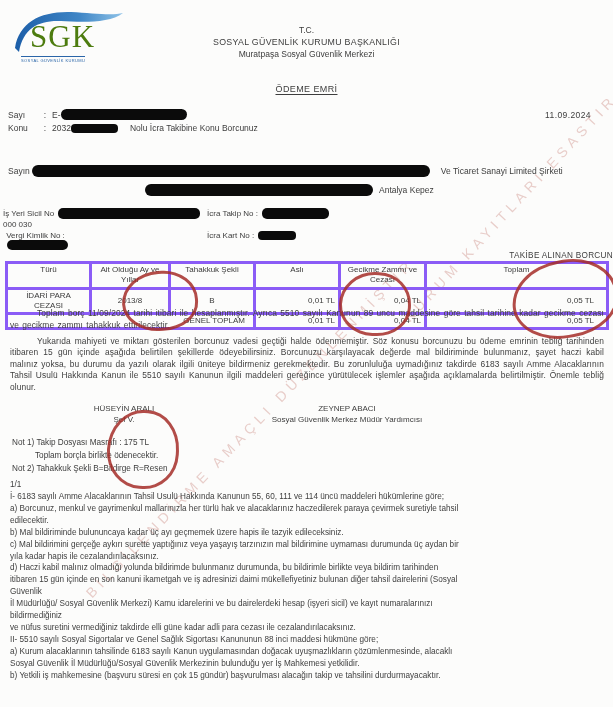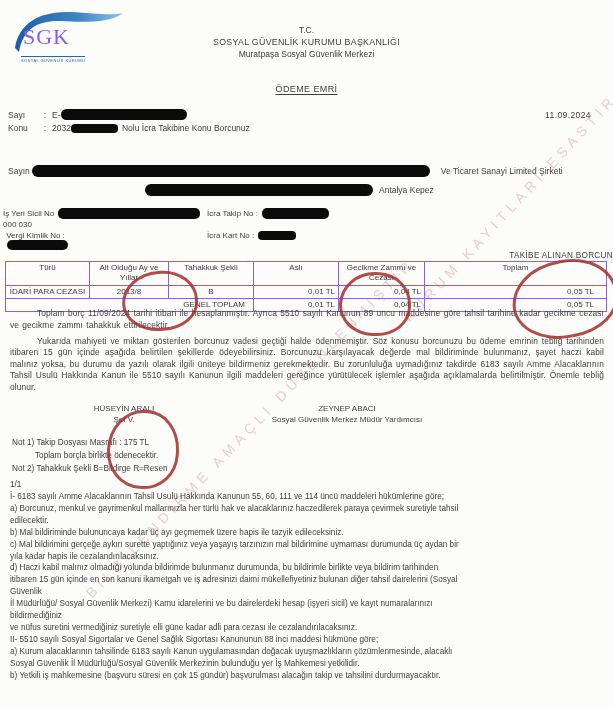--- a/index.html
+++ b/index.html
@@ -5,23 +5,23 @@
   html,body{margin:0;padding:0;background:#e9e9e9;}
   .page{
     position:relative;width:613px;height:707px;margin:0 auto;
     background:#fcfcfb;overflow:hidden;
     font-family:"Liberation Sans",sans-serif;color:#3d3d3d;
   }
   .abs{position:absolute;}
   
   .logo{left:13px;top:6px;width:112px;height:60px;}
   .logo-acronym{
-    position:absolute;left:10px;top:14px;
-    font-family:"Liberation Serif",serif;font-size:22px;font-weight:500;
-    color:#8b5cf6;letter-spacing:1px;line-height:34px;
+    position:absolute;left:17px;top:14px;
+    font-family:"Liberation Serif",serif;font-size:31px;font-weight:500;
+    color:#4d7c0f;letter-spacing:1px;line-height:34px;
   }
   .logo-subtitle{
     position:absolute;left:8px;top:50px;font-size:4px;color:#2a65a8;
     letter-spacing:.4px;white-space:nowrap;border-top:1px solid #2a65a8;padding-top:1px;
   }
   
   .hdr{left:0;top:24px;width:613px;text-align:center;line-height:12px;}
   .hdr .l1{font-size:8.5px;}
   .hdr .l2{font-size:8.8px;letter-spacing:.3px;}
   .hdr .l3{font-size:8.5px;}
@@ -35,21 +35,21 @@
   .colon{display:inline-block;width:14px;text-align:center;}
   .bar{background:#0b0b0b;border-radius:6px;display:inline-block;}
   .date{right:22px;top:110px;font-size:8.5px;letter-spacing:.4px;}
   
   .tbl-title{left:0;top:251px;width:613px;text-align:right;font-size:8.2px;letter-spacing:.3px;}
   table.debt{
     left:5px;top:261px;position:absolute;border-collapse:collapse;
     width:601px;table-layout:fixed;font-size:8px;color:#3b3b3b;
   }
   table.debt th,table.debt td{
-    border:1px solid #8b5cf6;padding:1px 3px;overflow:hidden;
+    border:3px solid #8b5cf6;padding:1px 3px;overflow:hidden;
   }
   table.debt th{font-weight:normal;text-align:center;vertical-align:top;line-height:9.5px;height:21px;}
   table.debt td{height:10px;line-height:10px;}
   .ta-c{text-align:center;} .ta-r{text-align:right;}
   .pad-r-lg{padding-right:12px !important;}
   
   .para{
     left:10px;width:594px;font-size:8.4px;line-height:11.5px;text-align:justify;
     text-indent:27px;letter-spacing:.1px;word-spacing:.8px;color:#3e3e3e;
   }
@@ -107,21 +107,21 @@
     <span class="colon">:</span>
     <span>E-</span>
     <span class="bar" style="width:126px;height:11px;"></span>
   </div>
   <div class="abs date">11.09.2024</div>
   <div class="abs row" style="left:8px;top:123px;">
     <span class="lbl-w">Konu</span>
     <span class="colon">:</span>
     <span>2032</span>
     <span class="bar" style="width:47px;height:9px;border-radius:4px;"></span>
-    <span style="margin-left:4px;">Nolu İcra Takibine Konu Borcunuz</span>
+    <span style="margin-left:12px;">Nolu İcra Takibine Konu Borcunuz</span>
   </div>
 
   <div class="abs row" style="left:8px;top:165px;">
     <span>Sayın</span>
     <span class="bar" style="width:398px;height:12px;margin-left:2px;"></span>
     <span style="margin-left:11px;">Ve Ticaret Sanayi Limited Şirketi</span>
   </div>
   <div class="abs row" style="left:145px;top:184px;">
     <span class="bar" style="width:228px;height:12px;"></span>
     <span style="margin-left:6px;">Antalya Kepez</span>
@@ -207,21 +207,21 @@
     <div>a) Borcunuz, menkul ve gayrimenkul mallarınızla her türlü hak ve alacaklarınız haczedilerek paraya çevirmek suretiyle tahsil</div>
     <div>edilecektir.</div>
     <div>b) Mal bildiriminde bulununcaya kadar üç ayı geçmemek üzere hapis ile tazyik edileceksiniz.</div>
     <div>c) Mal bildirimini gerçeğe aykırı surette yaptığınız veya yaşayış tarzınızın mal bildirimine uymaması durumunda üç aydan bir</div>
     <div>yıla kadar hapis ile cezalandırılacaksınız.</div>
     <div>d) Haczi kabil malınız olmadığı yolunda bildirimde bulunmanız durumunda, bu bildirimle birlikte veya bildirim tarihinden</div>
     <div>itibaren 15 gün içinde en son kanuni ikametgah ve iş adresinizi daimi mükellefiyetiniz bulunan diğer tahsil dairelerini (Sosyal</div>
     <div>Güvenlik</div>
     <div>İl Müdürlüğü/ Sosyal Güvenlik Merkezi) Kamu idarelerini ve bu dairelerdeki hesap (işyeri sicil) ve kayıt numaralarınızı</div>
     <div>bildirmediğiniz</div>
-    <div>ve nüfus suretini vermediğiniz suretiyle elli güne kadar adli para cezası ile cezalandırılacaksınız.</div>
+    <div>ve nüfus suretini vermediğiniz takdirde elli güne kadar adli para cezası ile cezalandırılacaksınız.</div>
     <div>II- 5510 sayılı Sosyal Sigortalar ve Genel Sağlık Sigortası Kanununun 88 inci maddesi hükmüne göre;</div>
     <div>a) Kurum alacaklarının tahsilinde 6183 sayılı Kanun uygulamasından doğacak uyuşmazlıkların çözümlenmesinde, alacaklı</div>
     <div>Sosyal Güvenlik İl Müdürlüğü/Sosyal Güvenlik Merkezinin bulunduğu yer İş Mahkemesi yetkilidir.</div>
     <div>b) Yetkili iş mahkemesine (başvuru süresi en çok 15 gündür) başvurulması alacağın takip ve tahsilini durdurmayacaktır.</div>
   </div>
 
   <div class="circle" style="left:122px;top:271px;width:70px;height:54px;transform:rotate(-3deg);"></div>
   <div class="circle" style="left:339px;top:272px;width:66px;height:58px;transform:rotate(2deg);"></div>
   <div class="circle" style="left:512px;top:260px;width:100px;height:72px;transform:rotate(-10deg);"></div>
   <div class="circle" style="left:107px;top:410px;width:66px;height:73px;transform:rotate(3deg);"></div>

